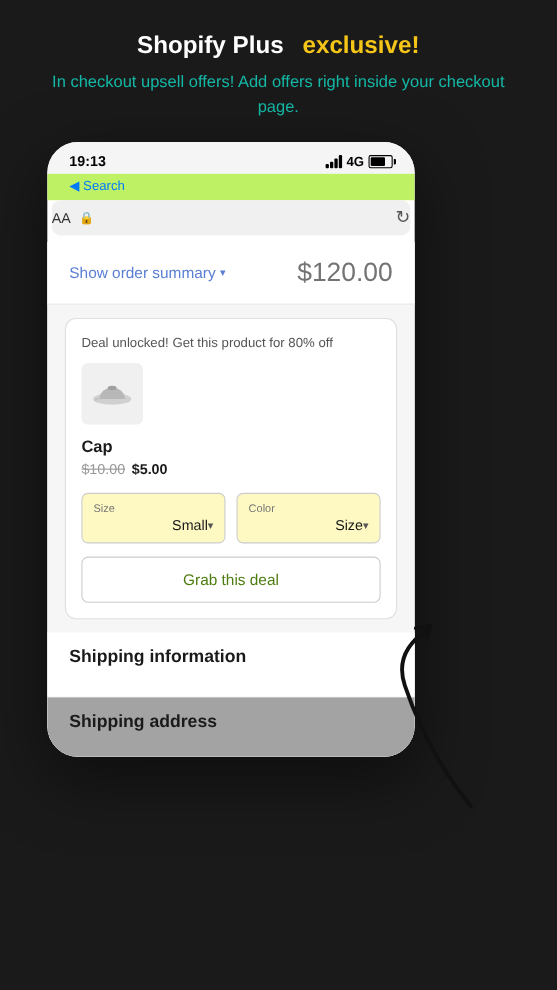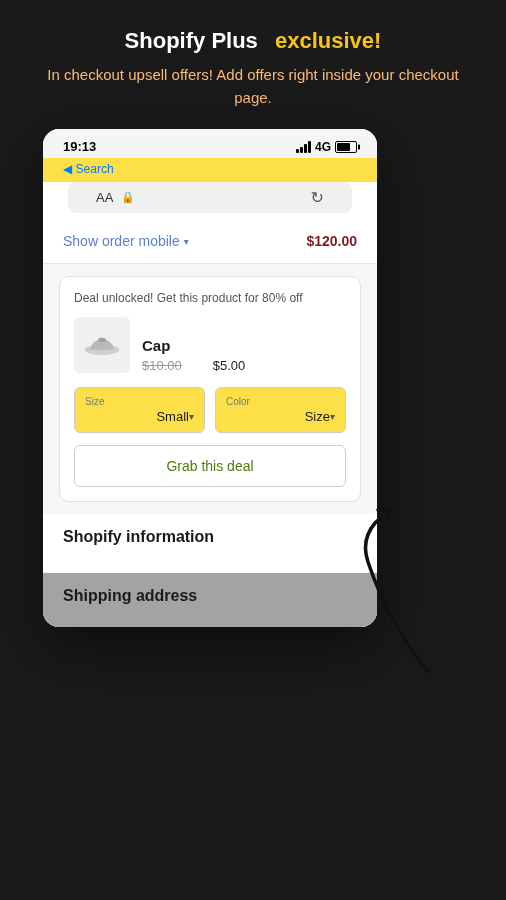--- a/index.html
+++ b/index.html
@@ -28,28 +28,28 @@
       margin-bottom: 10px;
     }
 
     .header-title .exclusive {
       color: #f5c518;
       margin-left: 11px;
     }
 
     .header-subtitle {
       font-size: 15px;
-      color: #fdba74;
+      color: #14b8a6;
       line-height: 1.5;
     }
 
     .phone-frame {
       width: 334px;
       background: white;
-      border-radius: 16px;
+      border-radius: 28px;
       overflow: hidden;
       box-shadow: 0 20px 60px rgba(0,0,0,0.5);
       flex-shrink: 0;
     }
 
     .phone-status-bar {
       background: #f5f5f5;
       padding: 10px 20px 4px;
       display: flex;
       justify-content: space-between;
@@ -108,36 +108,36 @@
     }
 
     .battery-fill {
       width: 70%;
       height: 100%;
       background: #000;
       border-radius: 1px;
     }
 
     .search-bar-row {
-      background: #fde047;
+      background: #bef264;
       padding: 4px 20px 6px;
       display: flex;
       align-items: center;
     }
 
     .back-search {
       font-size: 12px;
       color: #007aff;
     }
 
     .browser-bar {
       background: #f0f0f0;
-      margin: 0 25px 6px;
+      margin: 0 4px 6px;
       border-radius: 8px;
-      padding: 6px 28px;
+      padding: 6px 0;
       display: flex;
       align-items: center;
       justify-content: space-between;
     }
 
     .browser-bar-left {
       display: flex;
       align-items: center;
       gap: 8px;
     }
@@ -179,44 +179,45 @@
       display: flex;
       align-items: center;
       gap: 4px;
     }
 
     .chevron-down {
       font-size: 10px;
     }
 
     .order-total {
-      font-size: 14px;
-      font-weight: 700;
-      color: #7f1d1d;
+      font-size: 24px;
+      font-weight: 400;
+      color: #737373;
     }
 
     .deal-card {
       margin: 12px 16px;
       background: white;
       border-radius: 10px;
       padding: 14px;
       border: 1px solid #e0e0e0;
     }
 
     .deal-unlocked-text {
       font-size: 12px;
       color: #555;
       margin-bottom: 12px;
     }
 
     .deal-product-row {
       display: flex;
-      align-items: flex-end;
+      align-items: flex-start;
       gap: 12px;
       margin-bottom: 14px;
+      flex-direction: column;
     }
 
     .product-image {
       width: 56px;
       height: 56px;
       background: #f0f0f0;
       border-radius: 6px;
       display: flex;
       align-items: center;
       justify-content: center;
@@ -247,33 +248,32 @@
 
     .price-original {
       font-size: 13px;
       color: #999;
       text-decoration: line-through;
     }
 
     .price-sale {
       font-size: 13px;
       color: #1a1a1a;
-      font-weight: 400;
-      margin-left: 25px;
+      font-weight: 700;
     }
 
     .deal-selects {
       display: flex;
       gap: 10px;
       margin-bottom: 12px;
     }
 
     .select-wrapper {
       flex: 1;
-      background: #fde047;
+      background: #fef9c3;
       border: 1px solid #ccc;
       border-radius: 6px;
       padding: 8px 10px;
       position: relative;
     }
 
     .select-label {
       font-size: 10px;
       color: #777;
       margin-bottom: 2px;
@@ -386,21 +386,21 @@
         <span class="aa-text">AA</span>
         <span class="lock-icon">🔒</span>
       </div>
       <span class="refresh-icon">↻</span>
     </div>
 
     <div class="checkout-content">
 
       <div class="order-summary-bar">
         <div class="show-summary-link">
-          <span>Show order mobile</span>
+          <span>Show order summary</span>
           <span class="chevron-down">▾</span>
         </div>
         <div class="order-total">$120.00</div>
       </div>
 
       <div class="deal-card">
         <div class="deal-unlocked-text">Deal unlocked! Get this product for 80% off</div>
 
         <div class="deal-product-row">
           <div class="product-image">
@@ -436,21 +436,21 @@
               <span class="select-chevron">▾</span>
             </div>
           </div>
         </div>
 
         
         <button class="grab-deal-btn">Grab this deal</button>
       </div>
 
       <div class="contact-section">
-        <div class="section-title">Shopify information</div>
+        <div class="section-title">Shipping information</div>
       </div>
 
       <div class="shipping-section">
         <div class="section-title">Shipping address</div>
       </div>
 
     </div>
   </div>
 
   <svg class="arrow-svg" style="position:absolute; bottom:-55px; right:15px; pointer-events:none;" viewBox="0 0 160 180" fill="none" xmlns="http://www.w3.org/2000/svg">

